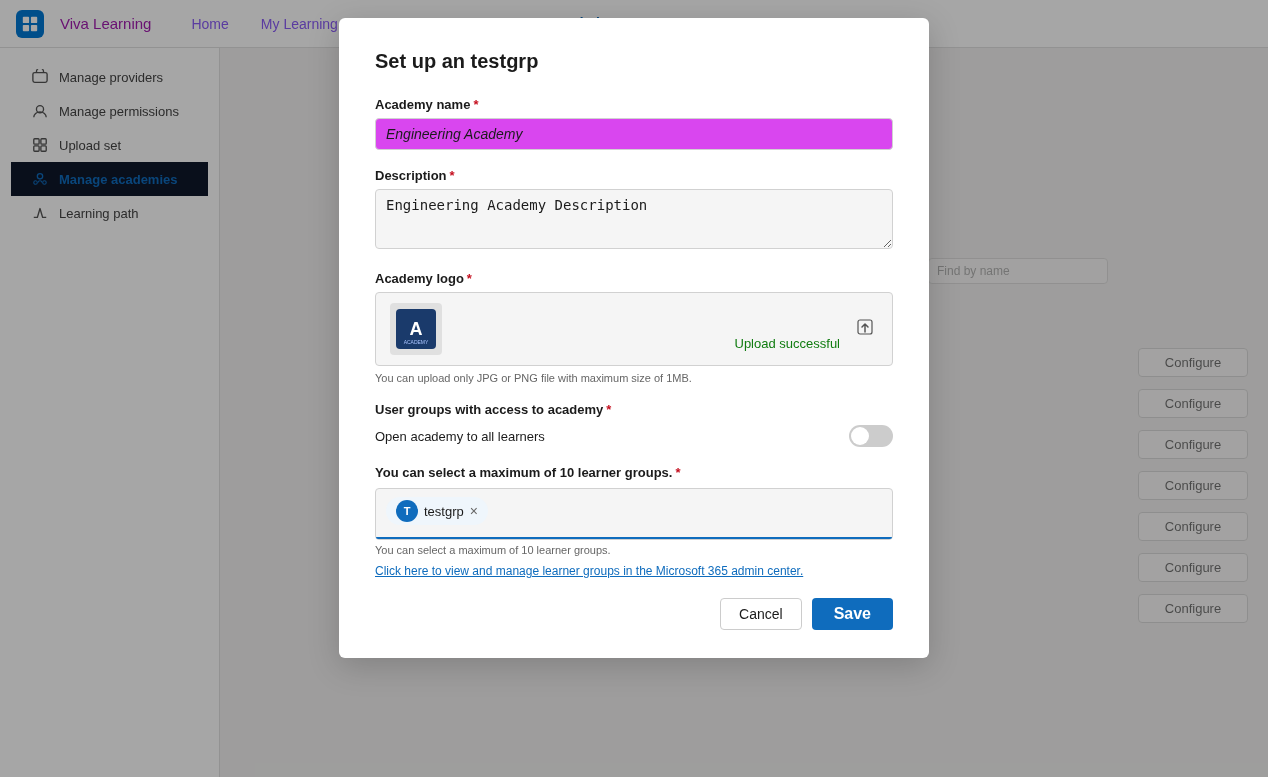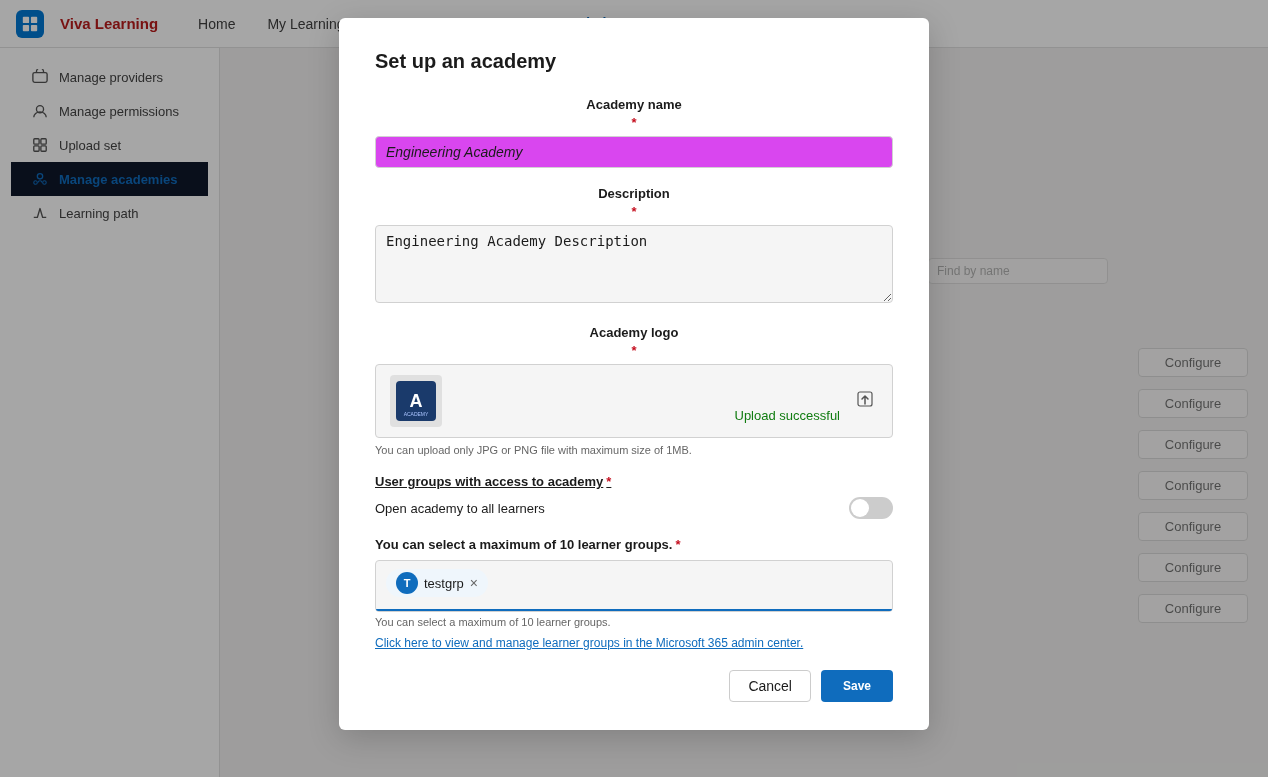--- a/index.html
+++ b/index.html
@@ -6,22 +6,22 @@
     body { font-family: 'Segoe UI', Arial, sans-serif; background: #f3f2f1; width: 1268px; height: 777px; overflow: hidden; position: relative; }
 
     
     .topnav {
       display: flex; align-items: center; height: 48px;
       background: #fff; border-bottom: 1px solid #e0e0e0;
       padding: 0 16px; gap: 8px; position: relative; z-index: 1;
     }
     .app-icon { width: 28px; height: 28px; background: #0078d4; border-radius: 6px; display: flex; align-items: center; justify-content: center; margin-right: 8px; flex-shrink: 0; }
     .app-icon svg { fill: white; }
-    .app-title { font-size: 15px; font-weight: 700; color: #b91c1c; margin-right: 20px; }
-    .nav-item { font-size: 14px; color: #404040; padding: 4px 12px; cursor: pointer; border-radius: 4px; }
+    .app-title { font-size: 15px; font-weight: 400; color: #a21caf; margin-right: 20px; }
+    .nav-item { font-size: 14px; color: #8b5cf6; padding: 4px 12px; cursor: pointer; border-radius: 4px; }
     .nav-item.active { color: #0f6cbd; font-weight: 600; border-bottom: 2px solid #0f6cbd; }
     .nav-item.dropdown { display: flex; align-items: center; gap: 4px; }
 
     
     .layout { display: flex; height: calc(777px - 48px); }
 
     .sidebar { width: 220px; background: #fff; border-right: 1px solid #e0e0e0; padding: 12px 11px; flex-shrink: 0; }
     .sidebar-item { display: flex; align-items: center; gap: 10px; padding: 8px 20px; font-size: 13px; color: #444; cursor: pointer; }
     .sidebar-item.active { background: #0f172a; color: #0f6cbd; font-weight: 600; }
     .sidebar-icon { width: 18px; height: 18px; flex-shrink: 0; display: flex; align-items: center; justify-content: center; }
@@ -36,47 +36,47 @@
 
     
     .modal {
       background: #fff; border-radius: 6px; width: 590px; margin-top: 18px;
       padding: 32px 36px 28px 36px; position: relative; max-height: 750px; overflow-y: auto;
       box-shadow: 0 8px 32px rgba(0,0,0,0.18);
     }
     .modal-title { font-size: 20px; font-weight: 600; color: #1b1b1b; margin-bottom: 24px; }
 
     .form-group { margin-bottom: 18px; }
-    .form-label { font-size: 13px; font-weight: 600; color: #1b1b1b; margin-bottom: 6px; display: flex; align-items: center; gap: 3px; flex-direction: column; }
+    .form-label { font-size: 13px; font-weight: 600; color: #1b1b1b; margin-bottom: 6px; display: flex; align-items: center; gap: 3px; }
     .required-star { color: #c50f1f; font-size: 13px; }
     .form-input {
       width: 100%; border: 1px solid #d1d1d1; border-radius: 4px;
       padding: 7px 10px; font-size: 14px; color: #1b1b1b; background: #d946ef;
       outline: none;
       font-style: italic;
     }
     .form-textarea {
       width: 100%; border: 1px solid #d1d1d1; border-radius: 4px;
       padding: 7px 10px; font-size: 14px; color: #1b1b1b; background: #f5f5f5;
-      resize: vertical; height: 78px; outline: none;
+      resize: vertical; height: 60px; outline: none;
     }
 
     
     .logo-upload-area {
       border: 1px solid #d1d1d1; border-radius: 4px; background: #f5f5f5;
       padding: 10px 14px; display: flex; align-items: center; gap: 12px; margin-bottom: 6px;
     }
     .logo-preview { width: 52px; height: 52px; border-radius: 4px; background: #e0e0e0; overflow: hidden; display: flex; align-items: center; justify-content: center; }
     .logo-preview svg { width: 40px; height: 40px; }
     .upload-status { flex: 1; text-align: right; color: #107c10; font-size: 13px; font-weight: 500; margin-top: 28px; }
     .upload-icon-btn { cursor: pointer; color: #555; padding: 4px; }
     .upload-hint { font-size: 11px; color: #666; }
 
     
-    .section-label { font-size: 13px; font-weight: 600; color: #1b1b1b; margin-bottom: 8px; display: flex; align-items: center; gap: 3px; text-decoration: underline; }
+    .section-label { font-size: 13px; font-weight: 600; color: #1b1b1b; margin-bottom: 8px; display: flex; align-items: center; gap: 3px; }
     .toggle-row { display: flex; align-items: center; justify-content: space-between; margin-bottom: 10px; }
     .toggle-label { font-size: 13px; color: #1b1b1b; }
     .toggle {
       width: 44px; height: 22px; background: #ccc; border-radius: 11px;
       position: relative; cursor: pointer; transition: background 0.2s;
     }
     .toggle-knob {
       width: 18px; height: 18px; background: #fff; border-radius: 50%;
       position: absolute; top: 2px; left: 2px; transition: left 0.2s;
     }
@@ -106,21 +106,21 @@
     .link-text { font-size: 12px; color: #0f6cbd; text-decoration: underline; cursor: pointer; margin-top: 8px; display: block; }
 
     
     .modal-footer { display: flex; justify-content: flex-end; gap: 10px; margin-top: 20px; }
     .btn-cancel {
       padding: 7px 18px; border: 1px solid #ccc; border-radius: 4px;
       background: #fff; font-size: 14px; cursor: pointer; color: #1b1b1b;
     }
     .btn-save {
       padding: 7px 22px; border: none; border-radius: 4px;
-      background: #0f6cbd; font-size: 12px; cursor: pointer; color: #fff; font-weight: 600;
+      background: #0f6cbd; font-size: 16px; cursor: pointer; color: #fff; font-weight: 600;
     }
 
     
     .bg-configure-wrapper {
       position: absolute; right: 20px; top: 300px; display: flex; flex-direction: column; gap: 12px;
     }
     .bg-configure-btn {
       padding: 6px 16px; border: 1px solid #ccc; background: #fff;
       font-size: 13px; border-radius: 4px; cursor: pointer; color: #1b1b1b; width: 110px;
     }
@@ -218,21 +218,21 @@
       <button class="bg-configure-btn" style="opacity:0.6;">Configure</button>
       <button class="bg-configure-btn" style="opacity:0.6;">Configure</button>
       <button class="bg-configure-btn" style="opacity:0.6;">Configure</button>
       <button class="bg-configure-btn" style="opacity:0.6;">Configure</button>
     </div>
   </div>
 </div>
 
 <div class="overlay">
   <div class="modal">
-    <h2 class="modal-title">Set up an academy</h2>
+    <h2 class="modal-title">Set up an testgrp</h2>
 
     <div class="form-group">
       <div class="form-label">
         <span>Academy name</span>
         <span class="required-star">*</span>
       </div>
       <input class="form-input" type="text" value="Engineering Academy" style="">
     </div>
 
     <div class="form-group">

